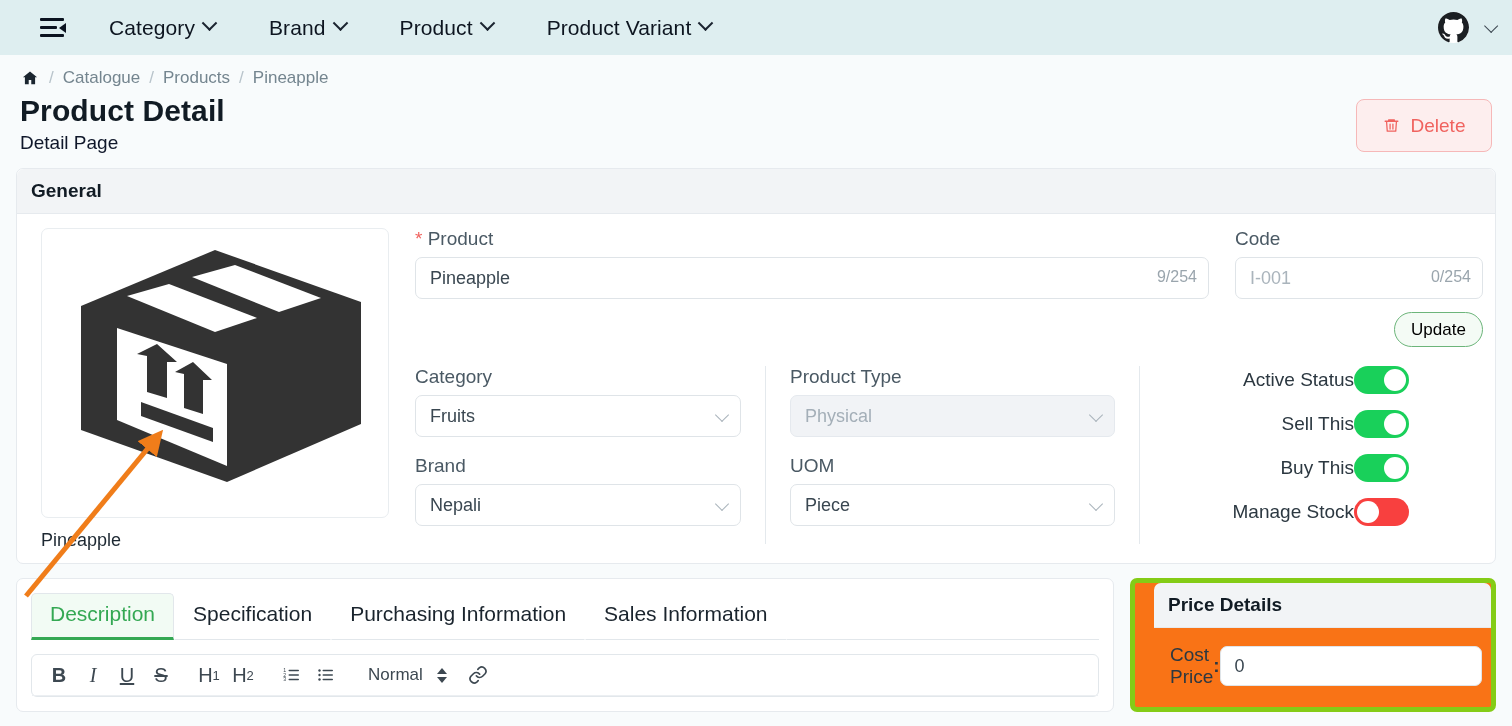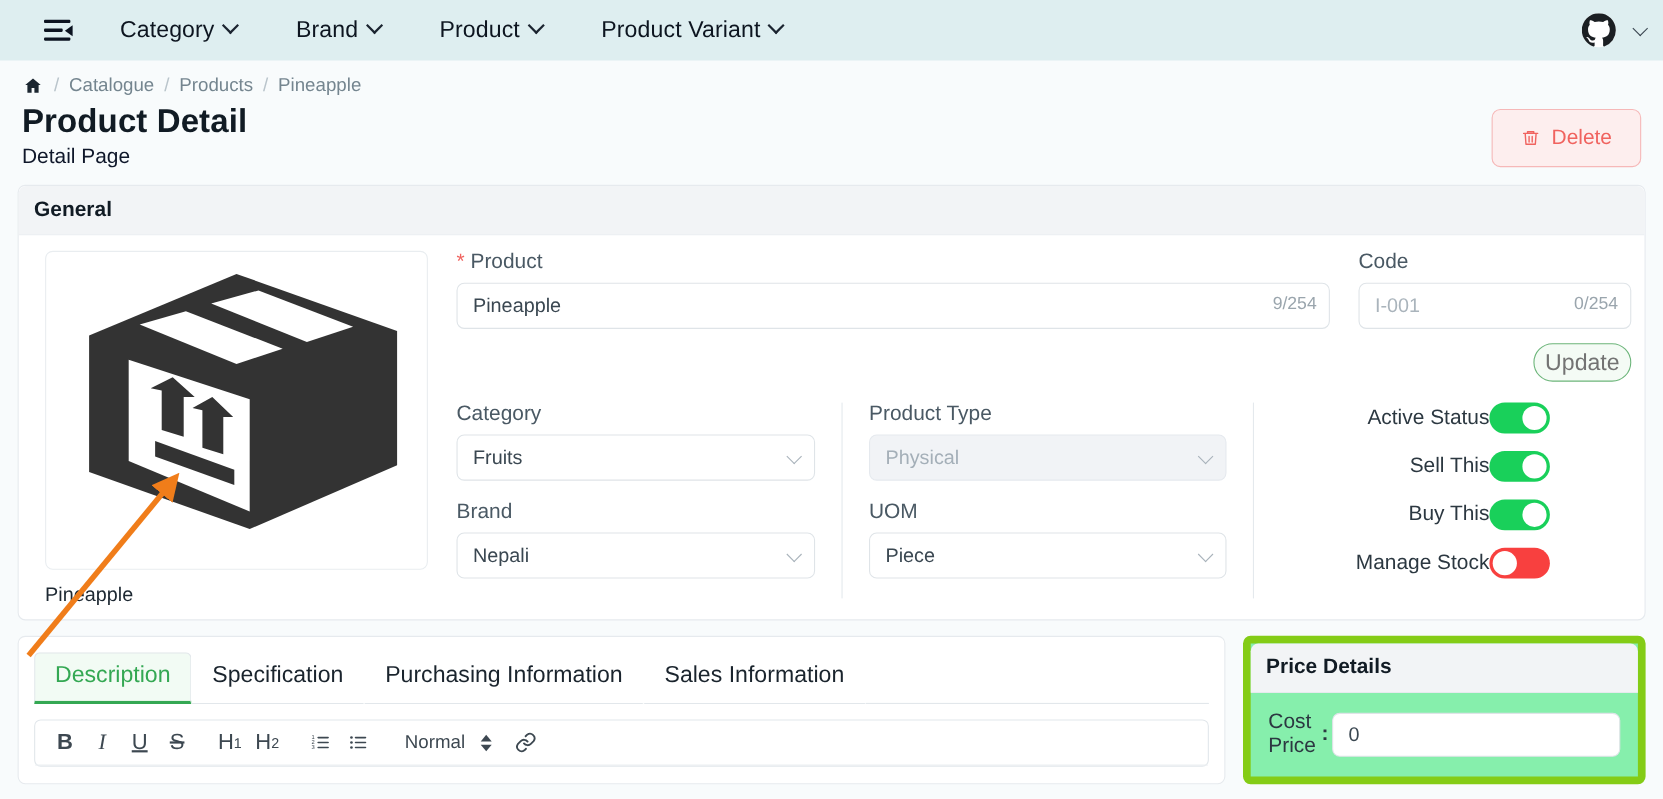--- a/index.html
+++ b/index.html
@@ -134,22 +134,22 @@
     font-family: "Liberation Sans", sans-serif;
   }
   .inp::placeholder { color: #aab4bc; }
   .counter {
     position: absolute; right: 12px; top: 11px;
     font-size: 16px; color: #9aa5ad; pointer-events: none;
   }
   .update-row { display: flex; justify-content: flex-end; margin-top: 13px; }
   .update-btn {
     width: 89px; height: 35px; border-radius: 18px;
-    border: 1px solid #6cb57a; background: #f4fbf5; color: #737373;
-    font-size: 21px; cursor: pointer;
+    border: 1px solid #6cb57a; background: #f4fbf5; color: #000000;
+    font-size: 17px; cursor: pointer;
     display: flex; align-items: center; justify-content: center;
     font-family: "Liberation Sans", sans-serif;
   }
   .cols-3 { display: flex; margin-top: 19px; }
   .col-a { width: 350px; flex: 0 0 350px; padding-right: 24px; }
   .col-b { width: 374px; flex: 0 0 374px; padding: 0 24px;
            border-left: 1px solid #e4e9ed; }
   .col-c { flex: 1; padding-left: 24px; border-left: 1px solid #e4e9ed; }
   .sel-wrap { position: relative; margin-bottom: 18px; }
   .sel {
@@ -224,21 +224,21 @@
     width: 0; height: 0; border-left: 5px solid transparent;
     border-right: 5px solid transparent; border-bottom: 6px solid #3d4851;
   }
   .updown .dn {
     width: 0; height: 0; border-left: 5px solid transparent;
     border-right: 5px solid transparent; border-top: 6px solid #3d4851;
   }
 
   .price-card {
     width: 366px; flex: 0 0 366px;
-    background: #86efac; border: 7px solid #84cc16; border-radius: 7px;
+    background: #f97316; border: 5px solid #84cc16; border-radius: 7px; padding-left: 19px;
   }
   .price-body { padding: 16px 16px 16px 16px; }
   .price-row { display: flex; align-items: center; }
   .price-lbl { font-size: 19px; color: #2c3841; width: 140px; }
   .price-colon { font-size: 19px; color: #2c3841; width: 28px; font-weight: bold; }
   .price-inp {
     flex: 1; height: 40px; border: 1px solid #dfe4e8; border-radius: 7px;
     padding: 0 14px; font-size: 18px; color: #3a4751; background: #fff;
     font-family: "Liberation Sans", sans-serif;
   }

